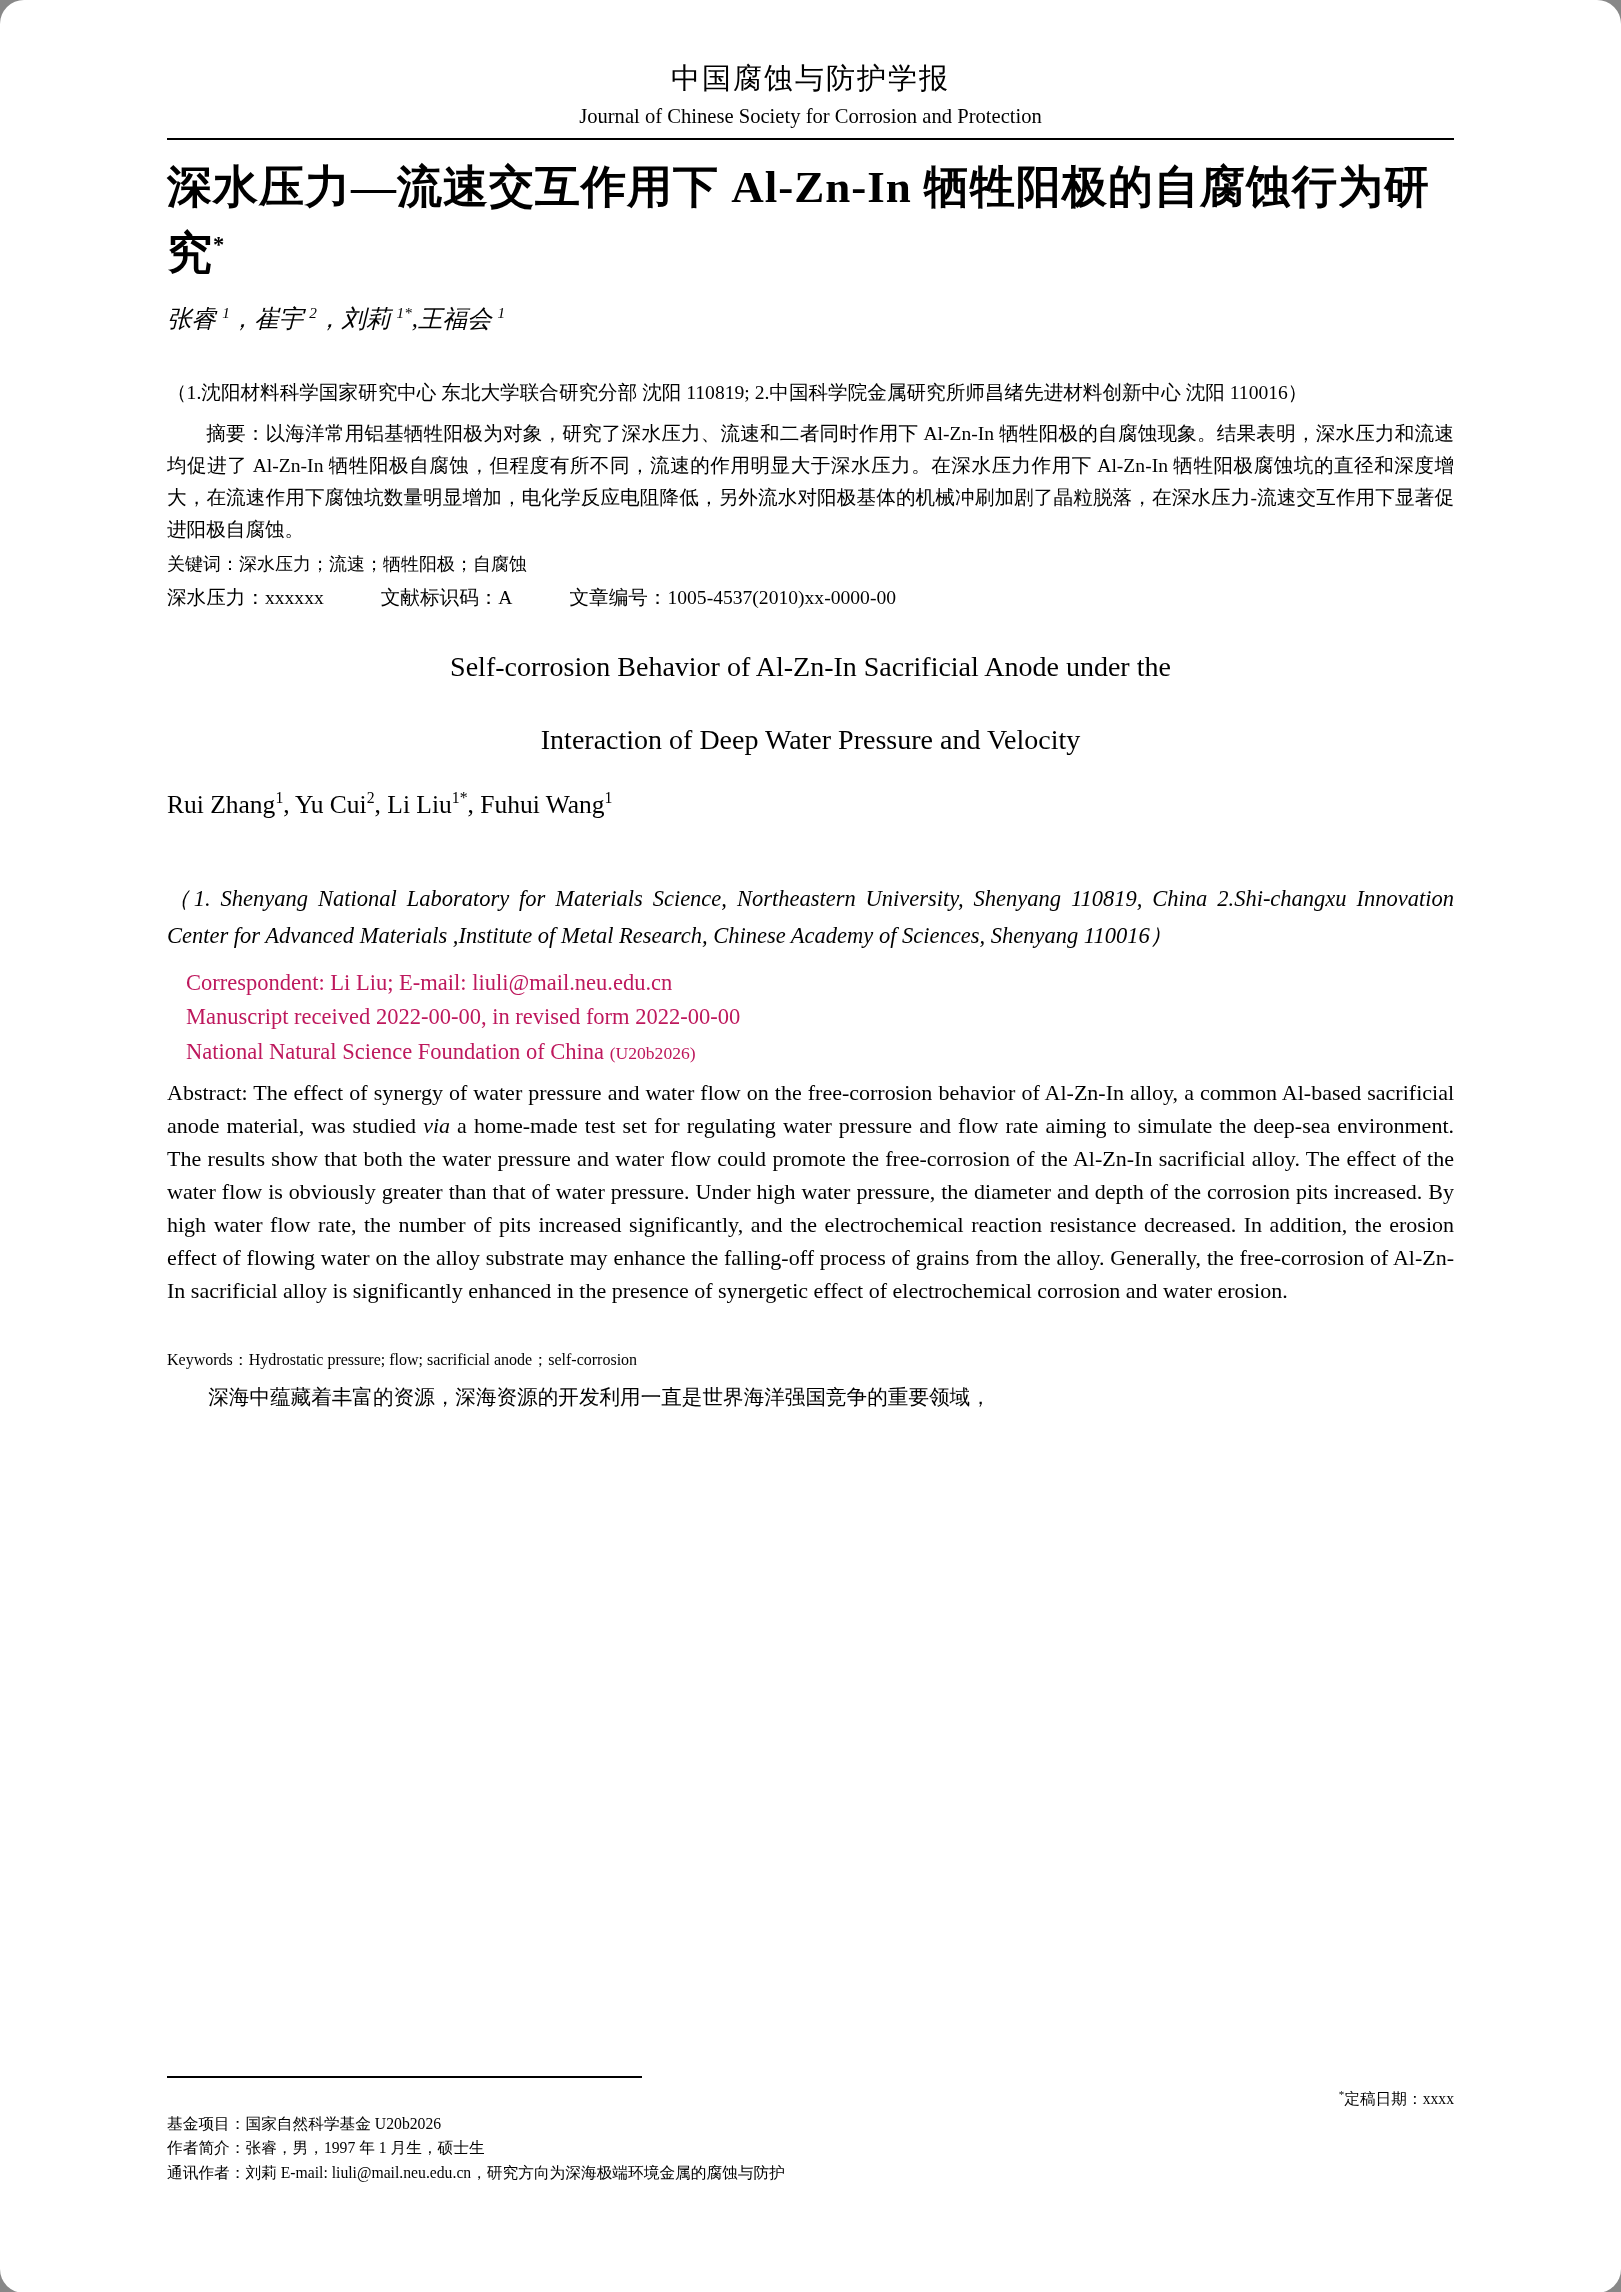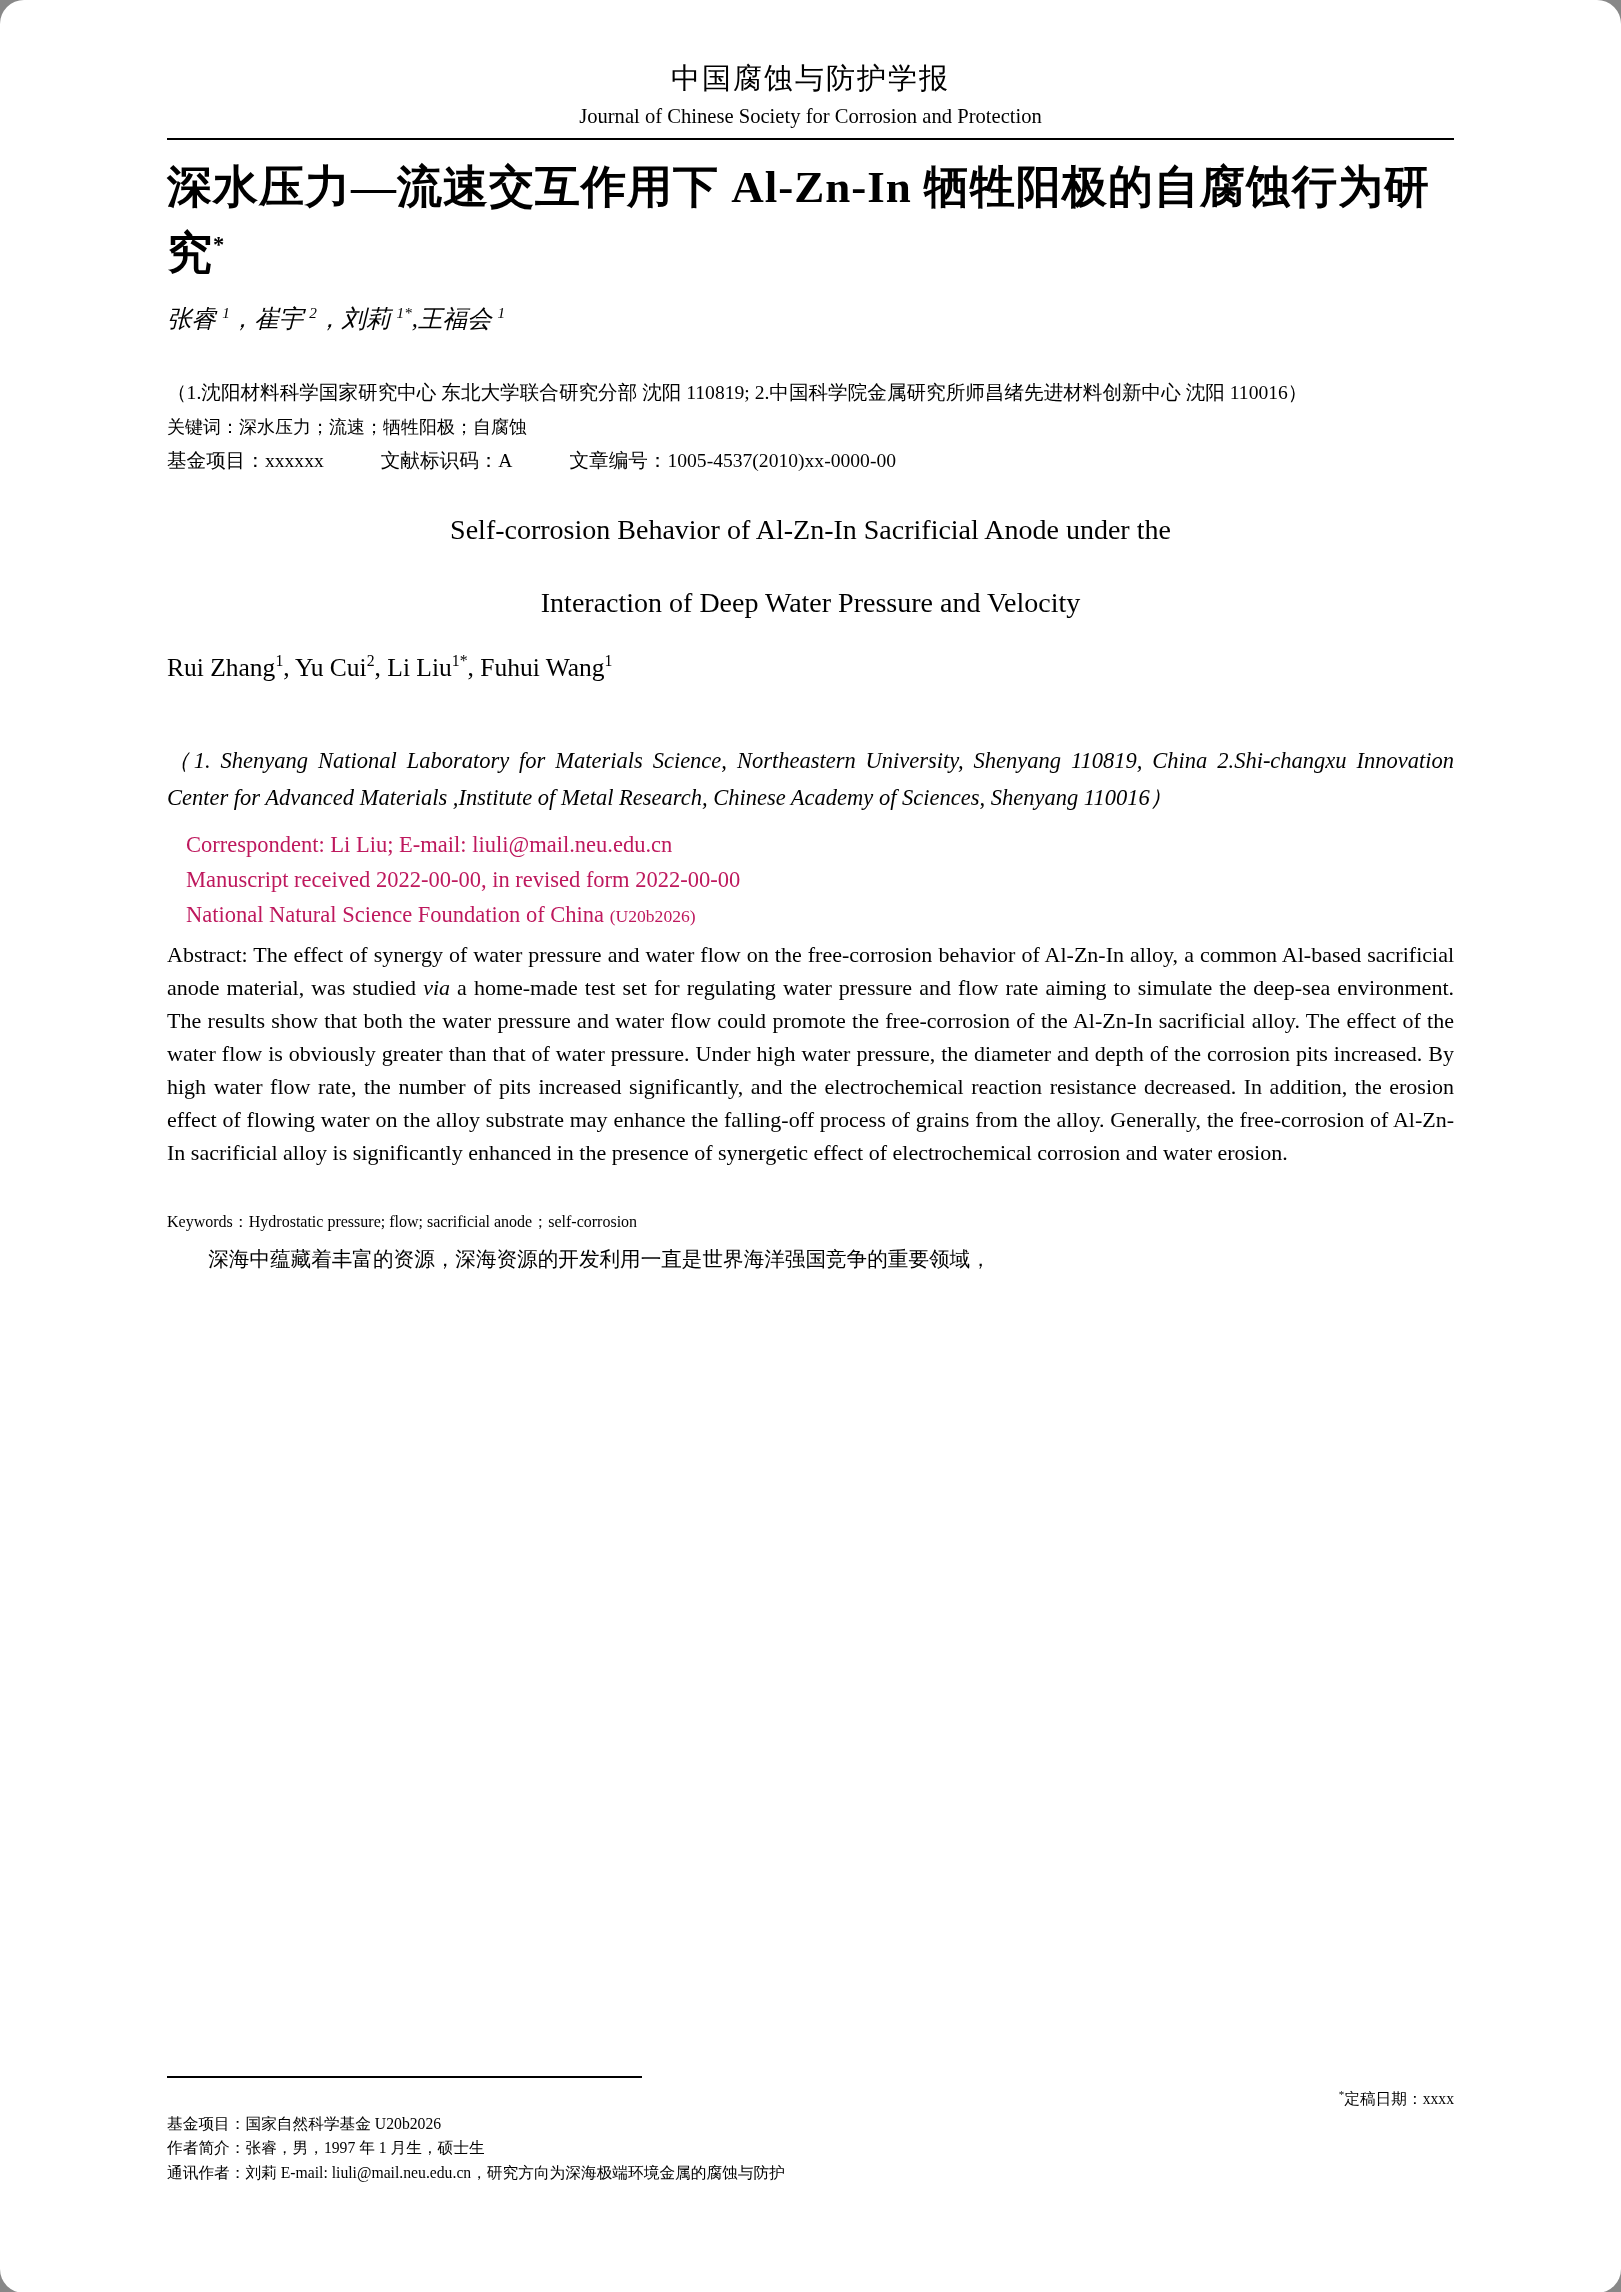--- a/index.html
+++ b/index.html
@@ -145,24 +145,25 @@
   <div class="journal-cn">中国腐蚀与防护学报</div>
   <div class="journal-en">Journal of Chinese Society for Corrosion and Protection</div>
   <hr class="header-rule">
 
   <h1 class="title-cn"><span>深水压力—流速交互作用下 Al-Zn-In 牺牲阳极的自腐蚀行为研究</span><sup>*</sup></h1>
 
   <div class="authors-cn"><span>张睿</span> <sup>1</sup><span>，</span><span>崔宇</span> <sup>2</sup><span>，</span><span>刘莉</span> <sup>1*</sup><span>,</span><span>王福会</span> <sup>1</sup></div>
 
   <div class="affiliation-cn">（1.沈阳材料科学国家研究中心 东北大学联合研究分部 沈阳  110819; 2.中国科学院金属研究所师昌绪先进材料创新中心 沈阳  110016）</div>
 
+  <p class="abstract-cn"><span>摘要：</span><span>以海洋常用铝基牺牲阳极为对象，研究了深水压力、流速和二者同时作用下 Al-Zn-In 牺牲阳极的自腐蚀现象。结果表明，深水压力和流速均促进了 Al-Zn-In 牺牲阳极自腐蚀，但程度有所不同，流速的作用明显大于深水压力。在深水压力作用下 Al-Zn-In 牺牲阳极腐蚀坑的直径和深度增大，在流速作用下腐蚀坑数量明显增加，电化学反应电阻降低，另外流水对阳极基体的机械冲刷加剧了晶粒脱落，在深水压力-流速交互作用下显著促进阳极自腐蚀。</span></p>
 
   <p class="keywords-cn"><span>关键词：</span><span>深水压力；流速；牺牲阳极；自腐蚀</span></p>
 
-  <p class="classification"><span class="cls-item"><span>基金项目：</span><span>xxxxxx</span></span><span class="cls-item"><span>文献标识码：</span><span>A</span></span><span class="cls-item"><span>文章编号：</span><span>1005-4537(2010)xx-0000-00</span></span></p>
+  <p class="classification"><span class="cls-item"><span>深水压力：</span><span>xxxxxx</span></span><span class="cls-item"><span>文献标识码：</span><span>A</span></span><span class="cls-item"><span>文章编号：</span><span>1005-4537(2010)xx-0000-00</span></span></p>
 
   <div class="title-en">Self-corrosion Behavior of Al-Zn-In Sacrificial Anode under the</div>
   <div class="title-en-line2">Interaction of Deep Water Pressure and Velocity</div>
 
   <div class="authors-en"><span>Rui Zhang</span><sup>1</sup><span>, </span><span>Yu Cui</span><sup>2</sup><span>, </span><span>Li Liu</span><sup>1*</sup><span>, </span><span>Fuhui Wang</span><sup>1</sup></div>
 
   <div class="affiliation-en">（1. Shenyang National Laboratory for Materials Science, Northeastern University, Shenyang 110819, China  2.Shi-changxu Innovation Center for Advanced Materials ,Institute of Metal Research, Chinese Academy of Sciences, Shenyang 110016）</div>
 
   <p class="red-line first">Correspondent: Li Liu; E-mail: liuli@mail.neu.edu.cn</p>
   <p class="red-line">Manuscript received 2022-00-00, in revised form 2022-00-00</p>

